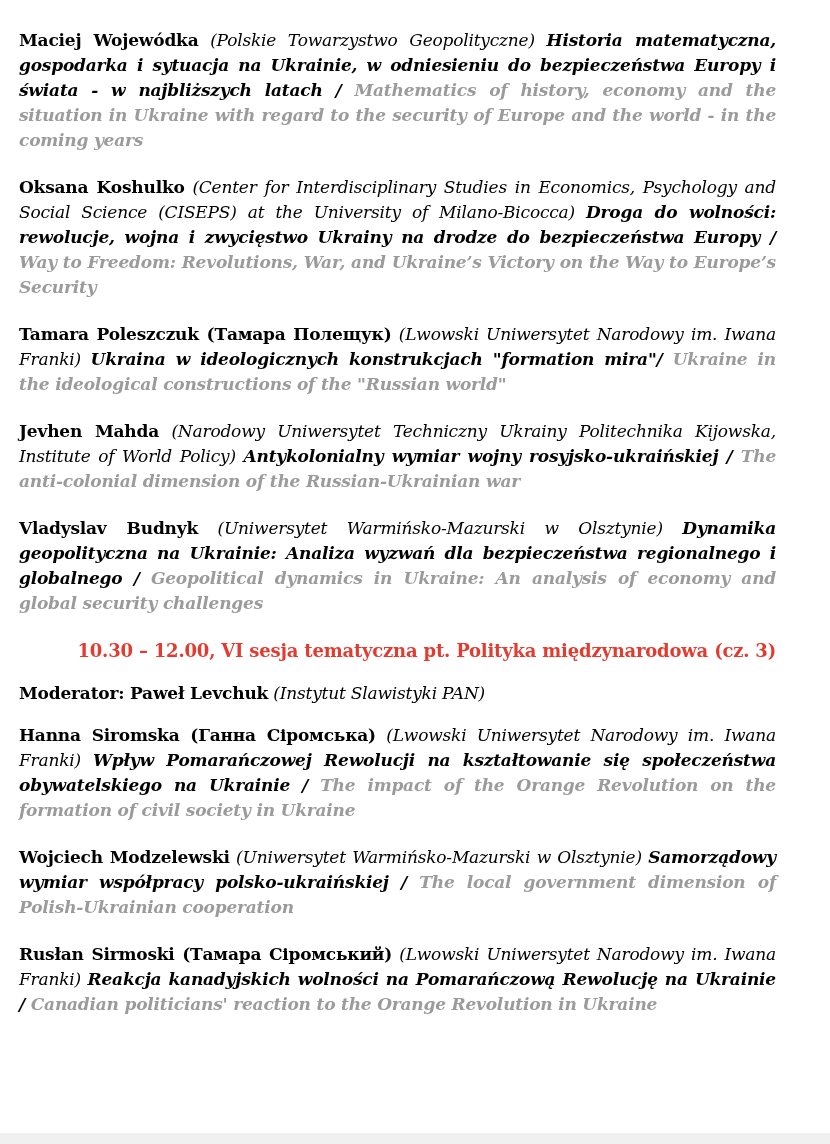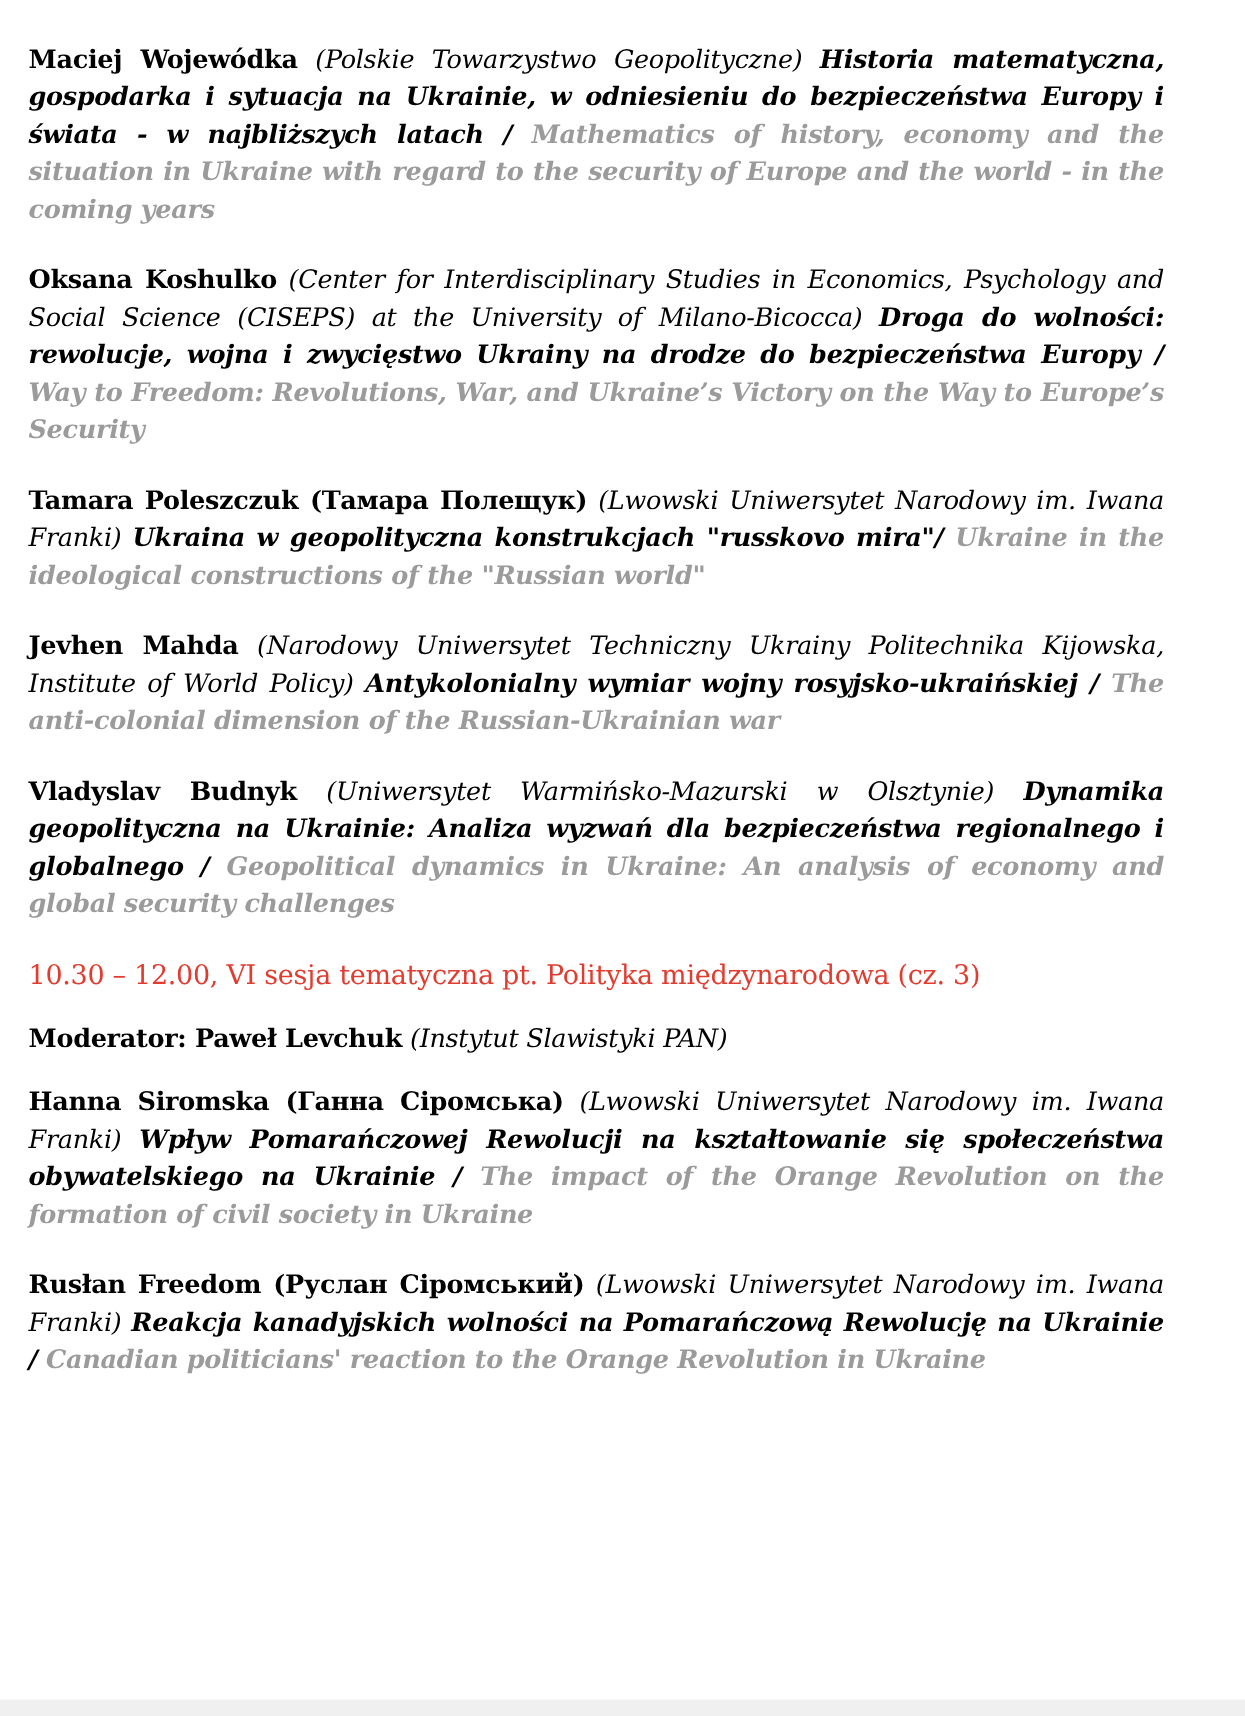--- a/index.html
+++ b/index.html
@@ -24,24 +24,24 @@
   }
   p { margin: 0; }
   .entry { margin: 0 0 22px 0; }
   .name { font-weight: bold; font-style: normal; }
   .affil { font-style: italic; font-weight: normal; }
   .tpl { font-weight: bold; font-style: italic; }
   .sep { font-weight: bold; font-style: italic; }
   .ten { font-weight: bold; font-style: italic; color: #9b9b9b; }
   .session {
     color: #e23c30;
-    font-weight: normal;
+    font-weight: bold;
     font-size: 18px;
     line-height: 26px;
-    text-align: left;
+    text-align: right;
     margin: 2px 0 17px 0;
   }
   .moderator {
     text-align: left;
     margin: 0 0 17px 0;
   }
   .bottom-band {
     position: absolute;
     left: 0;
     right: 0;
@@ -52,31 +52,32 @@
 </style>
 </head>
 <body>
 
 <div class="page">
 
   <p class="entry"><span class="name">Maciej Wojewódka</span> <span class="affil">(Polskie Towarzystwo Geopolityczne)</span> <span class="tpl">Historia matematyczna, gospodarka i sytuacja na Ukrainie, w odniesieniu do bezpieczeństwa Europy i świata - w najbliższych latach</span><span class="sep"> / </span><span class="ten">Mathematics of history, economy and the situation in Ukraine with regard to the security of Europe and the world - in the coming years</span></p>
 
   <p class="entry"><span class="name">Oksana Koshulko</span> <span class="affil">(Center for Interdisciplinary Studies in Economics, Psychology and Social Science (CISEPS) at the University of Milano-Bicocca)</span> <span class="tpl">Droga do wolności: rewolucje, wojna i zwycięstwo Ukrainy na drodze do bezpieczeństwa Europy</span><span class="sep"> / </span><span class="ten">Way to Freedom: Revolutions, War, and Ukraine’s Victory on the Way to Europe’s Security</span></p>
 
-  <p class="entry"><span class="name">Tamara Poleszczuk (Тамара Полещук)</span> <span class="affil">(Lwowski Uniwersytet Narodowy im. Iwana Franki)</span> <span class="tpl">Ukraina w geopolityczna konstrukcjach "russkovo mira"</span><span class="sep">/ </span><span class="ten">Ukraine in the ideological constructions of the "Russian world"</span></p>
+  <p class="entry"><span class="name">Tamara Poleszczuk (Тамара Полещук)</span> <span class="affil">(Lwowski Uniwersytet Narodowy im. Iwana Franki)</span> <span class="tpl">Ukraina w ideologicznych konstrukcjach "formation mira"</span><span class="sep">/ </span><span class="ten">Ukraine in the ideological constructions of the "Russian world"</span></p>
 
   <p class="entry"><span class="name">Jevhen Mahda</span> <span class="affil">(Narodowy Uniwersytet Techniczny Ukrainy Politechnika Kijowska, Institute of World Policy)</span> <span class="tpl">Antykolonialny wymiar wojny rosyjsko-ukraińskiej</span><span class="sep"> / </span><span class="ten">The anti-colonial dimension of the Russian-Ukrainian war</span></p>
 
   <p class="entry"><span class="name">Vladyslav Budnyk</span> <span class="affil">(Uniwersytet Warmińsko-Mazurski w Olsztynie)</span> <span class="tpl">Dynamika geopolityczna na Ukrainie: Analiza wyzwań dla bezpieczeństwa regionalnego i globalnego</span><span class="sep"> / </span><span class="ten">Geopolitical dynamics in Ukraine: An analysis of economy and global security challenges</span></p>
 
   <h2 class="session">10.30 – 12.00, VI sesja tematyczna pt. Polityka międzynarodowa (cz. 3)</h2>
 
   <p class="moderator"><span class="name">Moderator: Paweł Levchuk</span> <span class="affil">(Instytut Slawistyki PAN)</span></p>
 
   <p class="entry"><span class="name">Hanna Siromska (Ганна Сіромська)</span> <span class="affil">(Lwowski Uniwersytet Narodowy im. Iwana Franki)</span> <span class="tpl">Wpływ Pomarańczowej Rewolucji na kształtowanie się społeczeństwa obywatelskiego na Ukrainie</span><span class="sep"> / </span><span class="ten">The impact of the Orange Revolution on the formation of civil society in Ukraine</span></p>
 
+  <p class="entry"><span class="name">Wojciech Modzelewski</span> <span class="affil">(Uniwersytet Warmińsko-Mazurski w Olsztynie)</span> <span class="tpl">Samorządowy wymiar współpracy polsko-ukraińskiej</span><span class="sep"> / </span><span class="ten">The local government dimension of Polish-Ukrainian cooperation</span></p>
 
-  <p class="entry"><span class="name">Rusłan Freedom (Руслан Сіромський)</span> <span class="affil">(Lwowski Uniwersytet Narodowy im. Iwana Franki)</span> <span class="tpl">Reakcja kanadyjskich wolności na Pomarańczową Rewolucję na Ukrainie</span><span class="sep"> / </span><span class="ten">Canadian politicians' reaction to the Orange Revolution in Ukraine</span></p>
+  <p class="entry"><span class="name">Rusłan Sirmoski (Тамара Сіромський)</span> <span class="affil">(Lwowski Uniwersytet Narodowy im. Iwana Franki)</span> <span class="tpl">Reakcja kanadyjskich wolności na Pomarańczową Rewolucję na Ukrainie</span><span class="sep"> / </span><span class="ten">Canadian politicians' reaction to the Orange Revolution in Ukraine</span></p>
 
 
 </div>
 
 <div class="bottom-band"></div>
 
 </body></html>

